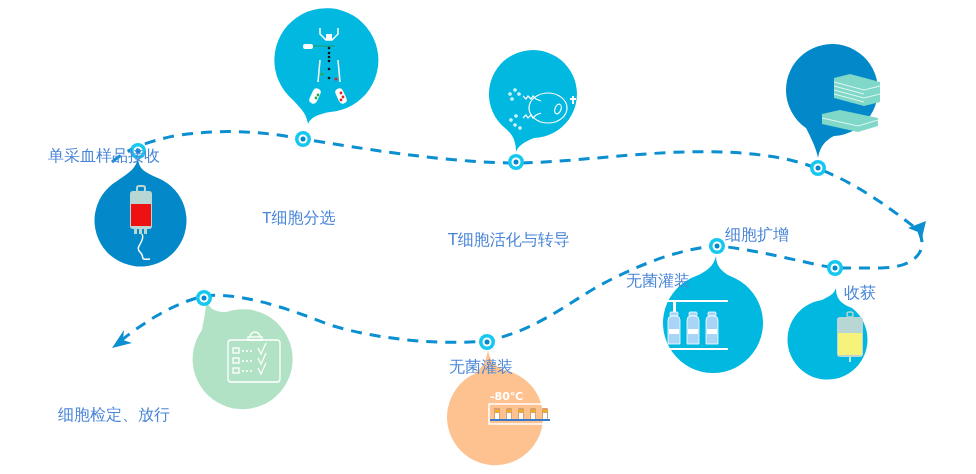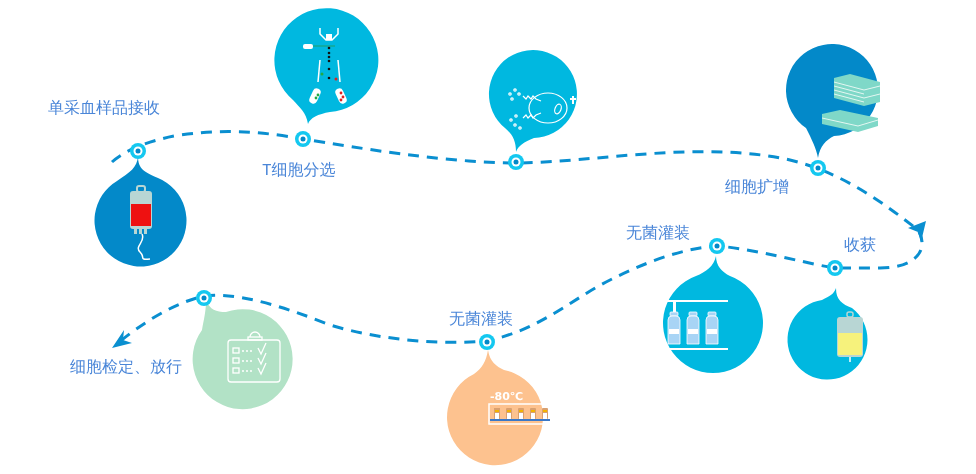--- a/index.html
+++ b/index.html
@@ -1,19 +1,19 @@
 <!DOCTYPE html>
 <html><head>
 <meta charset="utf-8">
 <style>
   html, body { margin: 0; padding: 0; background: #ffffff; }
   body { width: 976px; height: 474px; position: relative; overflow: hidden;
          font-family: "DejaVu Sans", "Liberation Sans", sans-serif; }
   #stage { position: absolute; left: 0; top: 0; width: 976px; height: 474px; }
-  .label { position: absolute; color: #4a86d8; font-size: 16px; white-space: nowrap; letter-spacing: 0px; }
+  .label { position: absolute; color: #4a86d8; font-size: 16px; white-space: nowrap; letter-spacing: 0px; margin-top: 48px; }
   svg text { font-family: "DejaVu Sans", "Liberation Sans", sans-serif; }
 </style>
 </head>
 <body>
 
 <div id="stage">
 <svg width="976" height="474" viewBox="0 0 976 474" xmlns="http://www.w3.org/2000/svg">
 
   <path d="M 112 162 C 125 150, 150 140, 180 135 C 230 128, 270 133, 303 139 C 360 148, 440 162, 515 163 C 600 162, 700 140, 790 160 C 840 172, 880 200, 918 230 C 930 250, 915 268, 880 268 C 860 268, 845 268, 834 268 C 800 262, 760 250, 718 246 C 680 248, 640 265, 610 280 C 570 300, 540 330, 486 341 C 440 345, 380 340, 330 325 C 280 305, 230 290, 200 297 C 170 305, 140 325, 118 343" fill="none" stroke="#0a8fd0" stroke-width="3" stroke-dasharray="11 8" stroke-linecap="butt"></path>
 
@@ -209,18 +209,19 @@
   <g>
     <circle cx="204" cy="298" r="8" fill="#14c8f0"></circle>
         <circle cx="204" cy="298" r="4.5" fill="#ffffff"></circle>
         <circle cx="204" cy="298" r="2.5" fill="#0389c9"></circle>
   </g>
 </svg>
 
 
 <div class="label" style="left:48px; top:98px;">单采血样品接收</div>
 <div class="label" style="left:262px; top:160px;font-family:Liberation Mono, monospace;">T细胞分选</div>
+<div class="label" style="left:448px; top:182px;">T细胞活化与转导</div>
 <div class="label" style="left:725px; top:177px;">细胞扩增</div>
 <div class="label" style="left:844px; top:235px;">收获</div>
 <div class="label" style="left:626px; top:223px;text-align:right;">无菌灌装</div>
 <div class="label" style="left:449px; top:309px;">无菌灌装</div>
-<div class="label" style="left:70px; top:357px;font-family:Liberation Serif, serif;">细胞检定、放行</div>
+<div class="label" style="left:58px; top:357px;font-family:Liberation Serif, serif;">细胞检定、放行</div>
 </div>
 
 </body></html>

